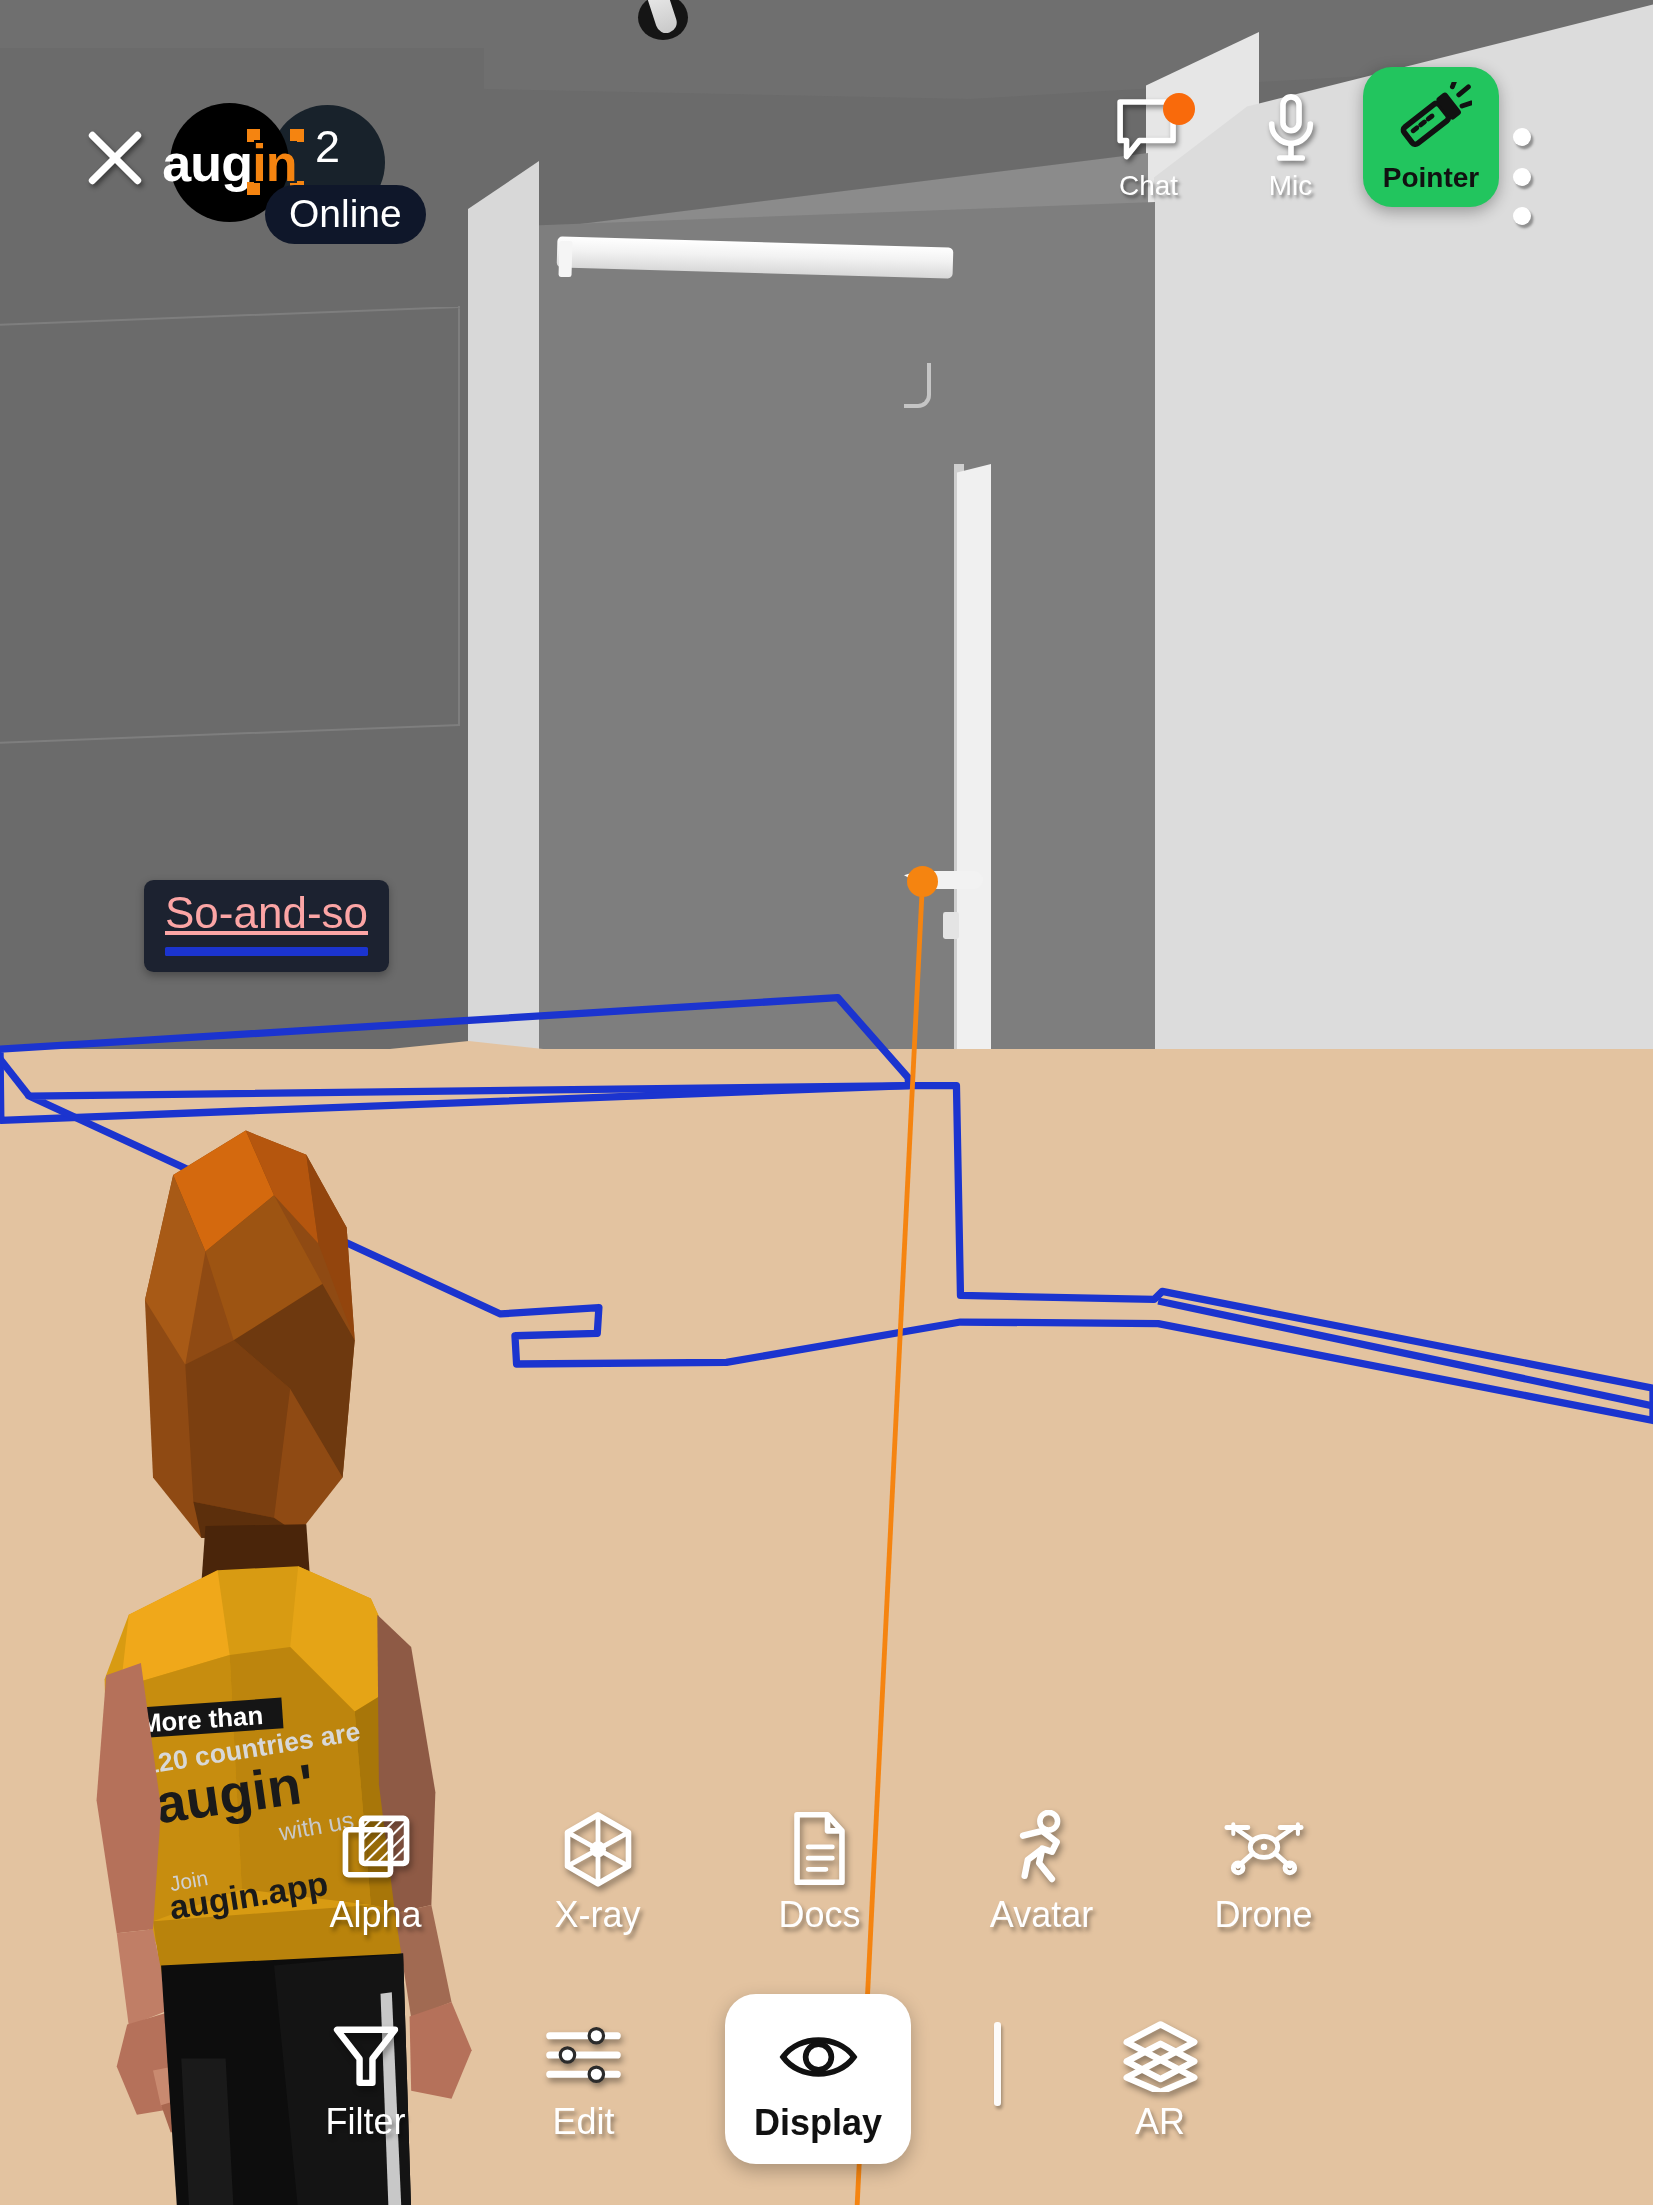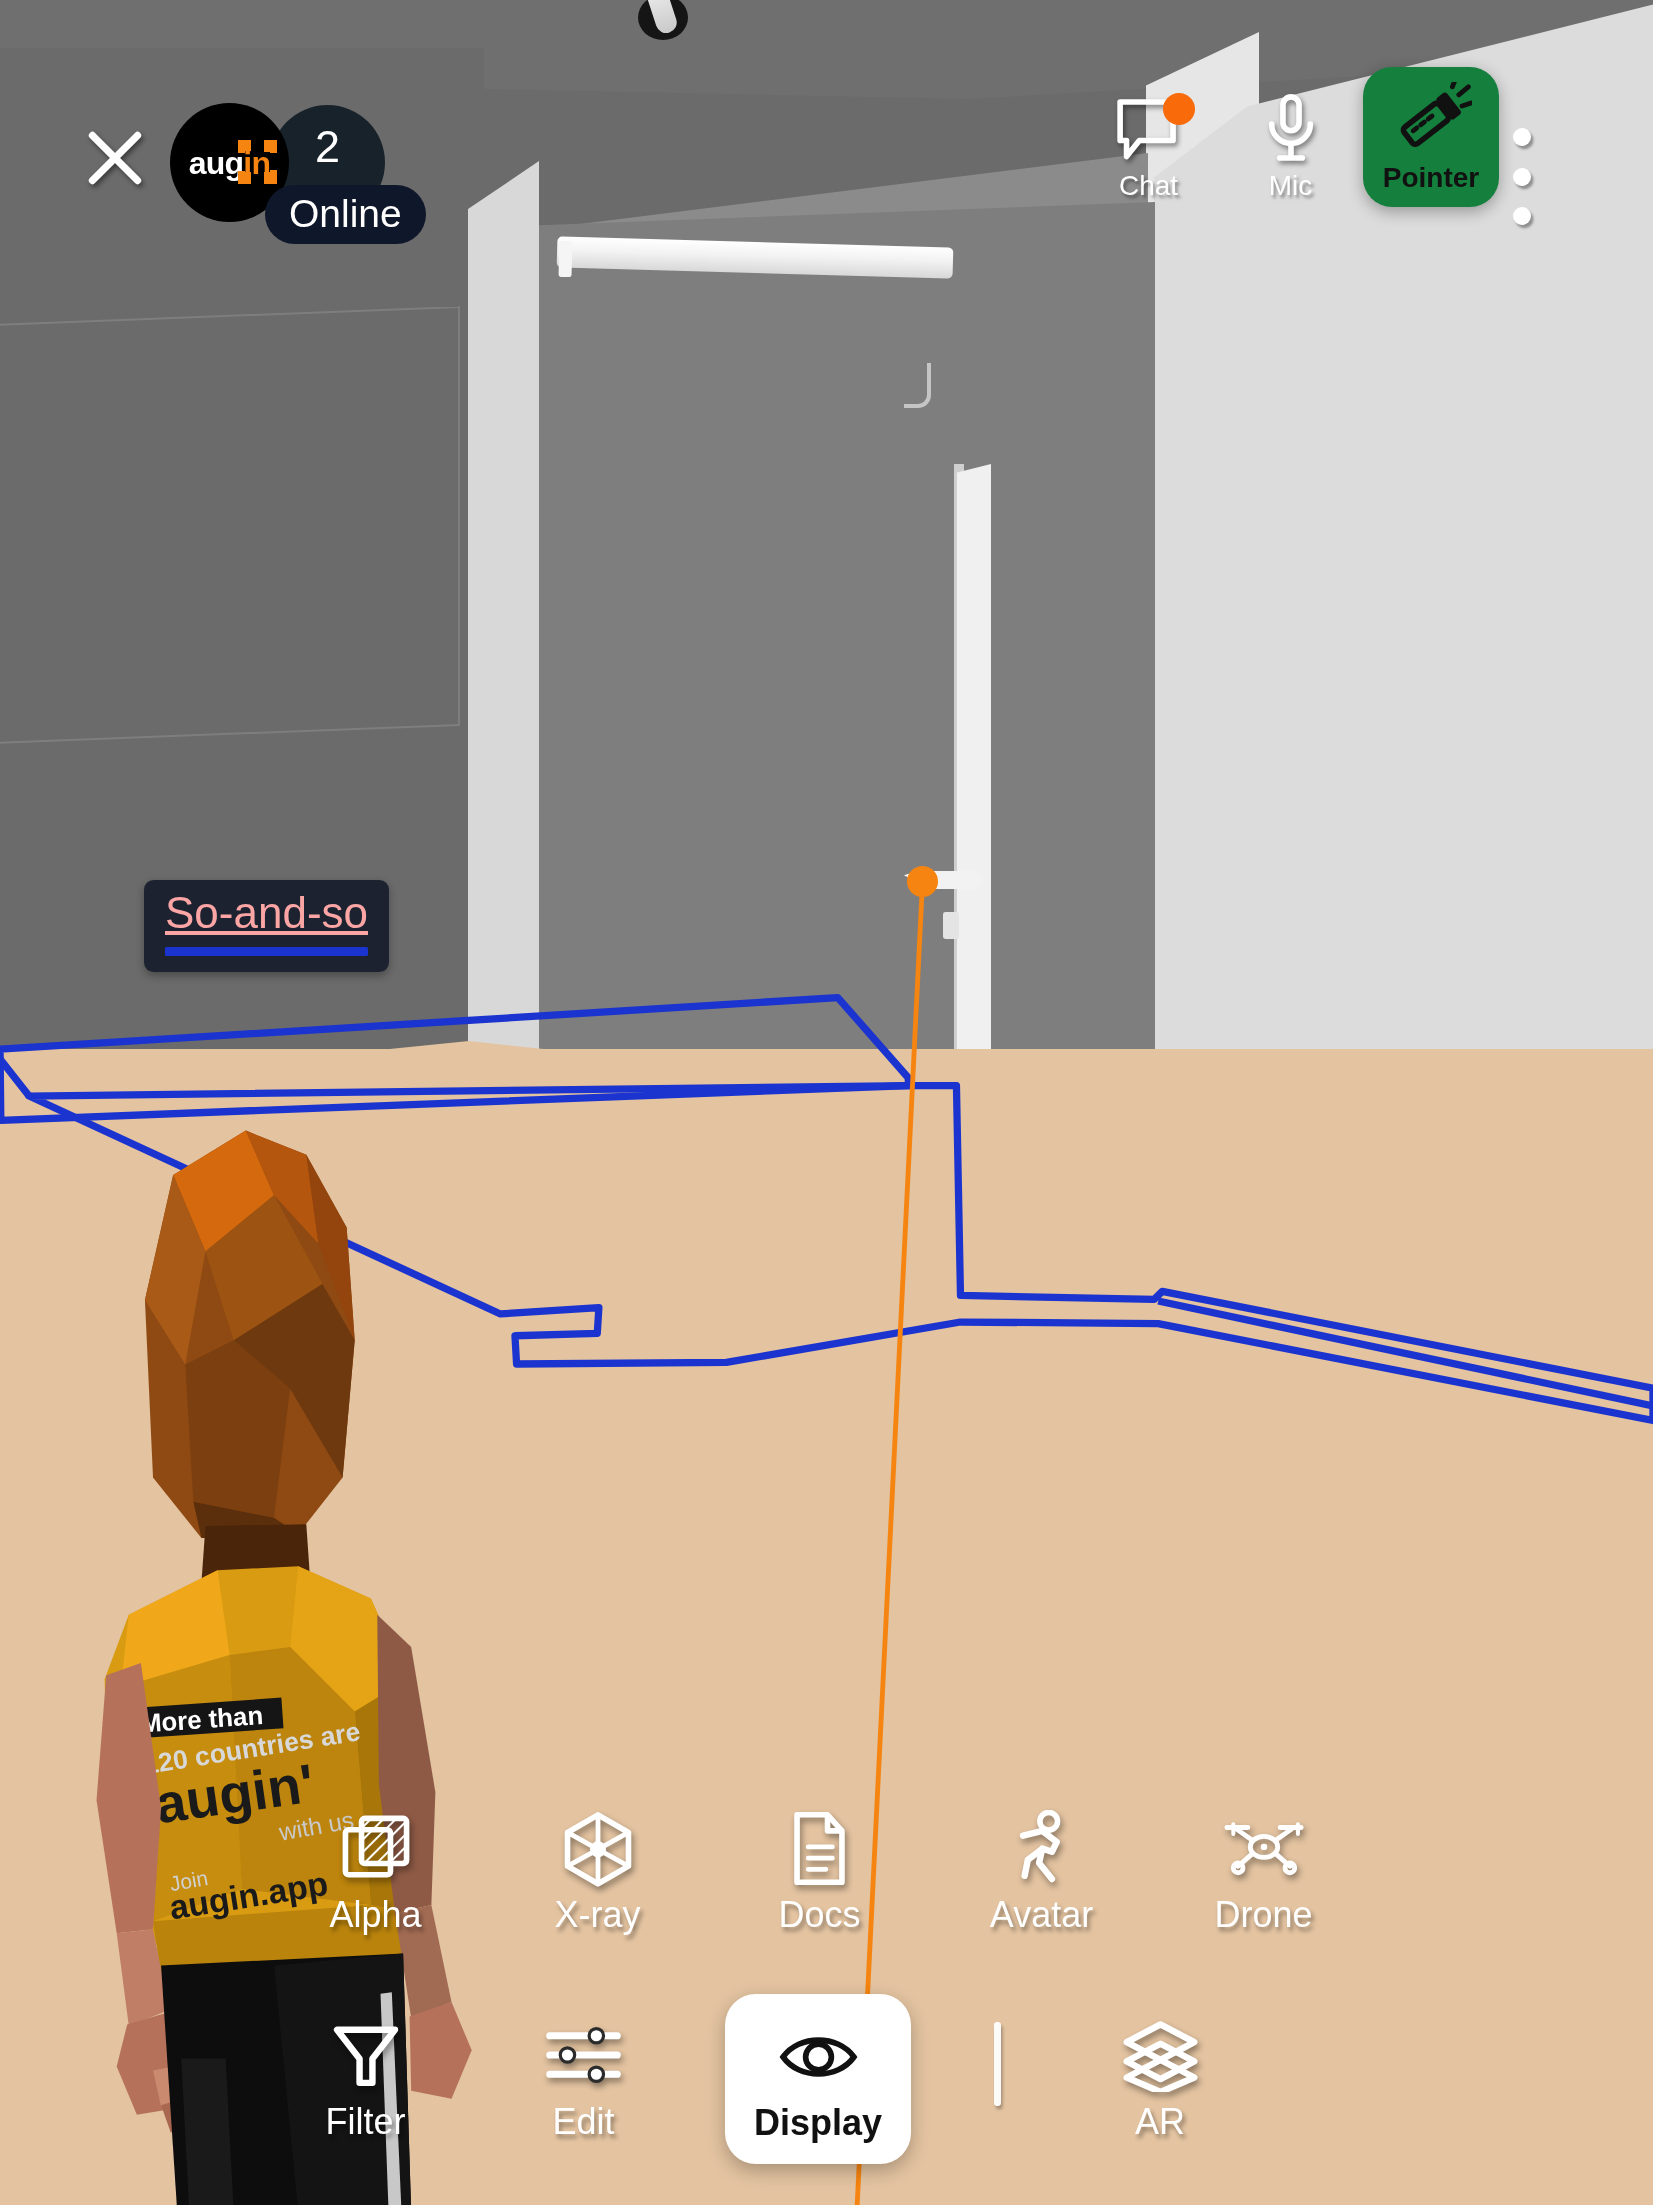--- a/index.html
+++ b/index.html
@@ -141,21 +141,21 @@
   }
   .close-btn svg { filter: drop-shadow(2.4px 3.2px 2.4px rgba(0,0,0,0.45)); }
 
   .session-badges { position:absolute; left:170px; top:103px; height:100px; }
   .logo-circle {
     position:absolute; left:0; top:0; width:119px; height:119px;
     background:#000; border-radius:50%;
     display:flex; align-items:center; justify-content:center;
   }
   .logo-text {
-    font-size:32px; font-weight:700; color:#fff; letter-spacing:-0.8px;
+    font-size:52px; font-weight:700; color:#fff; letter-spacing:-0.8px;
     position:relative; line-height:1;
   }
   .logo-in { color:#f58410; position:relative; }
   .brk { position:absolute; width:7.3px; background:#f58410; }
   .count-circle {
     position:absolute; left:100px; top:2.4px; width:115px; height:115px;
     background:#18222b; border-radius:50%;
     display:flex; align-items:flex-start; justify-content:center;
     padding-top:16px;
   }
@@ -175,21 +175,21 @@
   .tool .lbl {
     font-size:28px; color:#fff; margin-top:3.2px; font-weight:400;
     text-shadow:2.4px 3.2px 3.2px rgba(0,0,0,0.4);
   }
   .tool svg { filter: drop-shadow(2.4px 3.2px 2.4px rgba(0,0,0,0.45)); }
   .notif-dot {
     position:absolute; right:14.5px; top:3.2px; width:32px; height:32px;
     background:#f96a0b; border-radius:50%;
   }
   .tool-active {
-    background:#15803d; border-radius:29px;
+    background:#22c55e; border-radius:29px;
     box-shadow:0 4.8px 14.5px rgba(0,0,0,0.3);
     padding:14.5px 8px 13px;
     width:136px;
   }
   .tool-active .lbl { color:#111; text-shadow:none; font-weight:700; }
   .tool-active svg { filter:none; }
 
   .kebab {
     position:absolute; left:1506px; top:128px; width:32px; height:97px;
     display:flex; flex-direction:column; justify-content:space-between;

